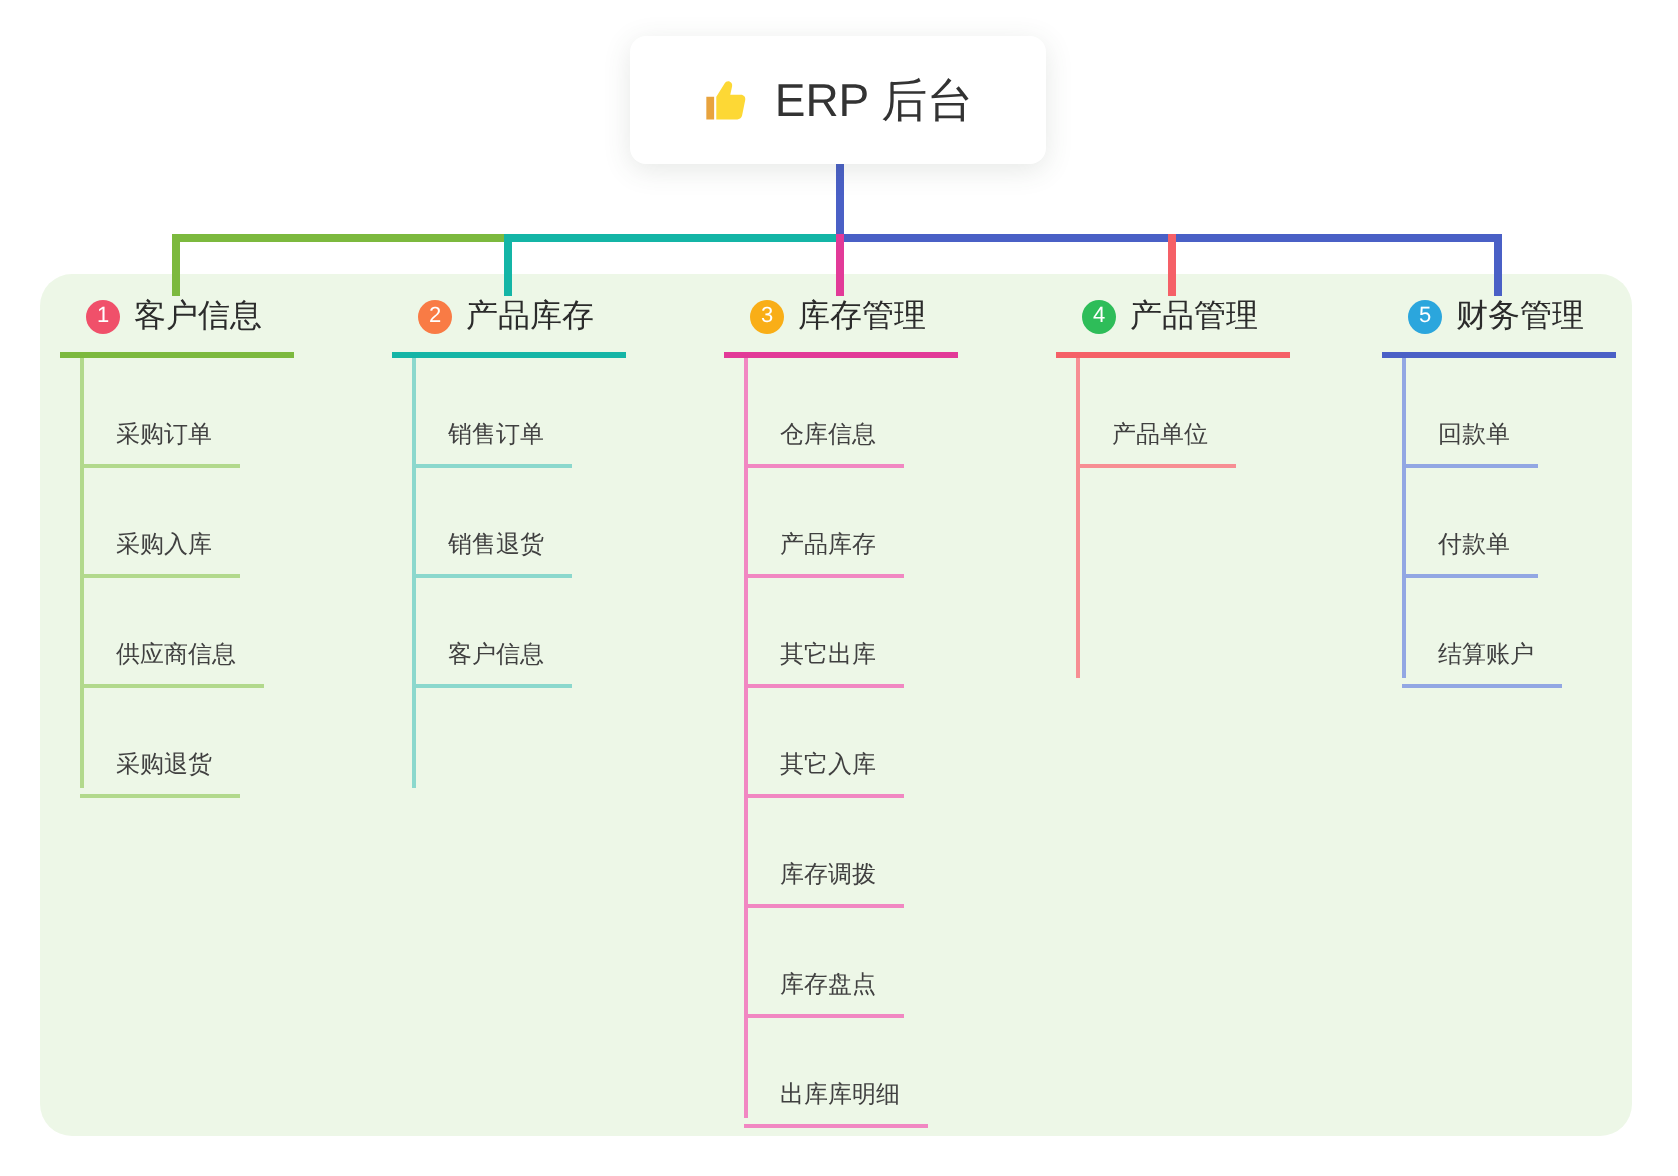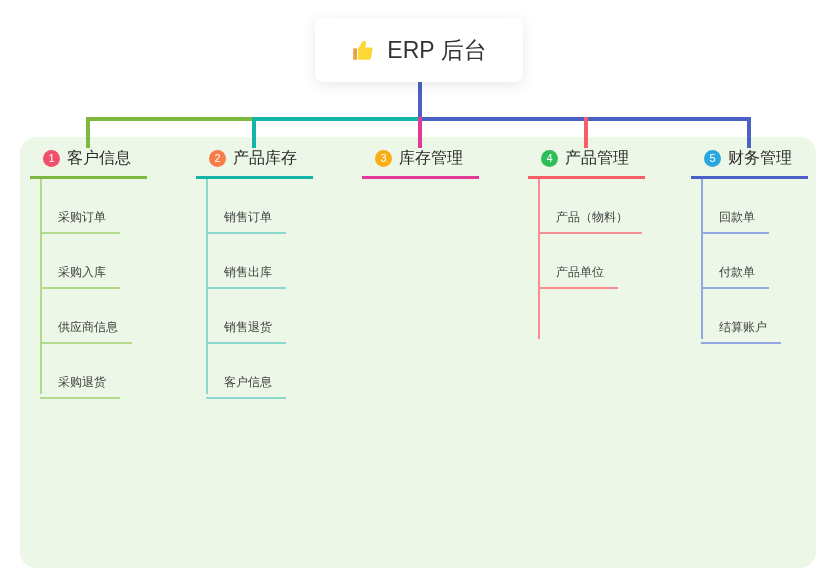--- a/index.html
+++ b/index.html
@@ -76,39 +76,47 @@
         </div>
       </div>
       <div class="branch" style="left: 196px;">
         <div class="branch-header" style="border-bottom-color: rgb(20, 181, 166);">
           <span class="badge" style="background: rgb(249, 123, 69);">2</span>
           <span class="branch-title">产品库存</span>
         </div>
         <div class="children">
           <div class="vline" style="background: rgb(139, 216, 205); height: 215px;"></div>
           <div class="item" style="border-bottom-color: rgb(139, 216, 205);">销售订单</div>
-          <div class="item" style="border-bottom-color: rgb(139, 216, 205);">销售出库</div>
           <div class="item" style="border-bottom-color: rgb(139, 216, 205);">销售退货</div>
           <div class="item" style="border-bottom-color: rgb(139, 216, 205);">客户信息</div>
         </div>
       </div>
       <div class="branch" style="left: 362px;">
         <div class="branch-header" style="border-bottom-color: rgb(226, 58, 152);">
           <span class="badge" style="background: rgb(249, 174, 23);">3</span>
           <span class="branch-title">库存管理</span>
         </div>
+        <div class="children">
+          <div class="vline" style="background: rgb(241, 135, 194); height: 380px;"></div>
+          <div class="item" style="border-bottom-color: rgb(241, 135, 194);">仓库信息</div>
+          <div class="item" style="border-bottom-color: rgb(241, 135, 194);">产品库存</div>
+          <div class="item" style="border-bottom-color: rgb(241, 135, 194);">其它出库</div>
+          <div class="item" style="border-bottom-color: rgb(241, 135, 194);">其它入库</div>
+          <div class="item" style="border-bottom-color: rgb(241, 135, 194);">库存调拨</div>
+          <div class="item" style="border-bottom-color: rgb(241, 135, 194);">库存盘点</div>
+          <div class="item" style="border-bottom-color: rgb(241, 135, 194);">出库库明细</div>
+        </div>
       </div>
       <div class="branch" style="left: 528px;">
         <div class="branch-header" style="border-bottom-color: rgb(245, 96, 103);">
           <span class="badge" style="background: rgb(46, 189, 89);">4</span>
           <span class="branch-title">产品管理</span>
         </div>
         <div class="children">
           <div class="vline" style="background: rgb(247, 142, 147); height: 160px;"></div>
-          <div class="item" style="border-bottom-color: rgb(247, 142, 147);">产品（物料）</div>
           <div class="item" style="border-bottom-color: rgb(247, 142, 147);">产品单位</div>
         </div>
       </div>
       <div class="branch" style="left: 691px;">
         <div class="branch-header" style="border-bottom-color: rgb(74, 96, 198);">
           <span class="badge" style="background: rgb(43, 166, 221);">5</span>
           <span class="branch-title">财务管理</span>
         </div>
         <div class="children">
           <div class="vline" style="background: rgb(146, 167, 227); height: 160px;"></div>

